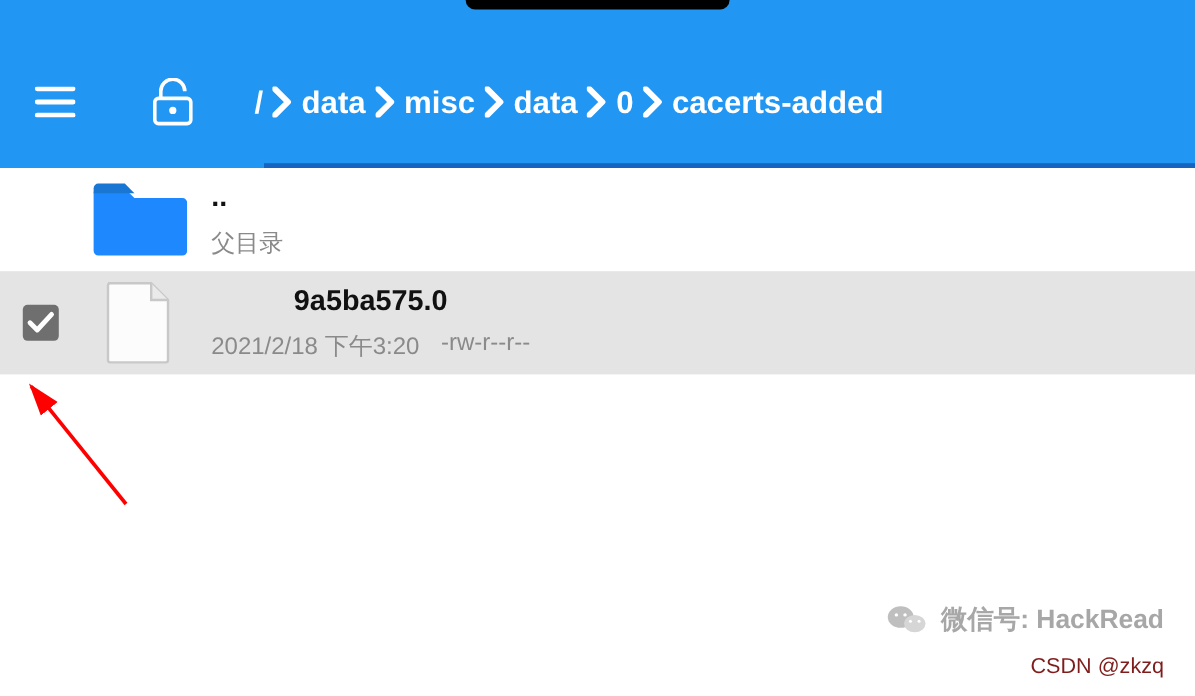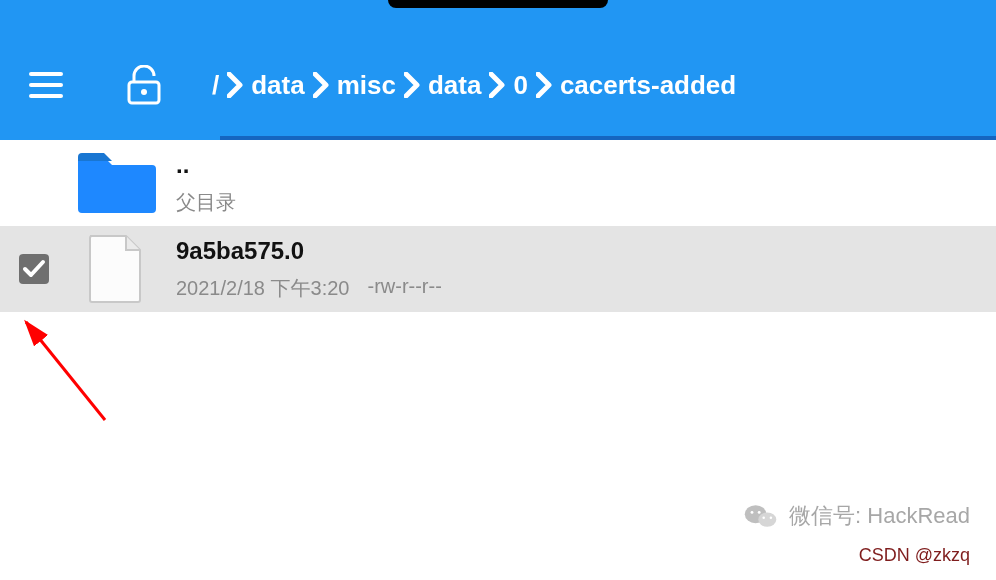--- a/index.html
+++ b/index.html
@@ -10,30 +10,30 @@
   .menu-icon { width: 56px; display: flex; align-items: center; justify-content: center; cursor: pointer; }
   .lock-icon { width: 60px; display: flex; align-items: center; justify-content: center; margin-left: 40px; cursor: pointer; }
   .breadcrumb-wrap { display: flex; align-items: center; margin-left: 30px; height: 100%; }
   .crumb-root { font-size: 26px; font-weight: 700; color: #fff; padding: 0 8px; }
   .crumb { font-size: 26px; font-weight: 700; color: #fff; padding: 0 8px; cursor: pointer; text-align: center; }
   .chevron { display: inline-flex; align-items: center; }
   .chevron svg { display: block; }
   .underline { position: absolute; bottom: 0; left: 220px; right: 0; height: 4px; background: #1565c0; }
   .filelist { background: #fff; }
   .row { display: flex; align-items: center; padding: 8px 0 8px 72px; }
-  .row.selected { background: #e4e4e4; }
+  .row.selected { background: #e4e4e4; text-align: center; }
   .check-col { position: absolute; left: 14px; width: 40px; display: flex; align-items: center; justify-content: center; }
   .row { position: relative; }
   .thumb { width: 86px; height: 70px; display: flex; align-items: center; justify-content: center; }
   .folder-svg { width: 82px; height: 68px; }
   .file-svg { width: 70px; height: 70px; }
   .meta { margin-left: 18px; display: flex; flex-direction: column; justify-content: center; }
   .name { font-size: 24px; font-weight: 700; color: #111; }
   .sub { font-size: 20px; color: #8a8a8a; margin-top: 10px; display: flex; gap: 18px; }
-  .watermark1 { position: absolute; right: 26px; bottom: 46px; display: flex; align-items: center; gap: 10px; color: #a7a7a7; font-size: 22px; font-weight: 400; }
+  .watermark1 { position: absolute; right: 26px; bottom: 46px; display: flex; align-items: center; gap: 10px; color: #a7a7a7; font-size: 22px; font-weight: 700; }
   .wm-logo { width: 36px; height: 36px; }
   .watermark2 { position: absolute; right: 26px; bottom: 14px; color: #7f1d1d; font-size: 18px; }
   .arrow-annot { position: absolute; pointer-events: none; }
 </style>
 </head>
 <body>
 
 <div class="topbar">
   <div class="notch"></div>
 </div>

